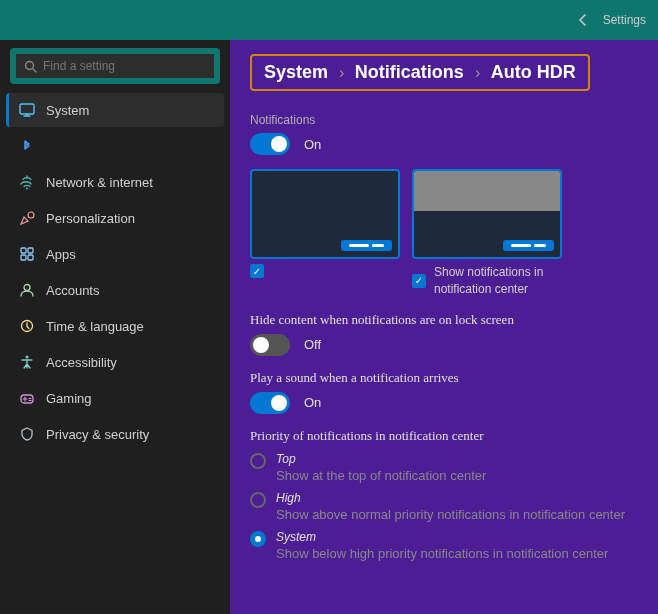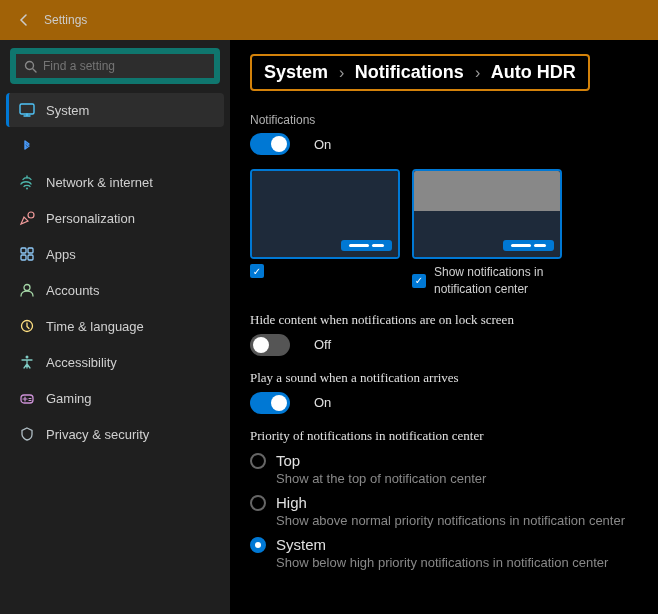--- a/index.html
+++ b/index.html
@@ -10,28 +10,29 @@
       font-size: 13px;
       width: 658px;
       height: 614px;
       overflow: hidden;
       display: flex;
       flex-direction: column;
     }
 
     
     .title-bar {
-      background: #a16207;
+      background: #0f766e;
       padding: 8px 12px;
       display: flex;
       align-items: center;
       gap: 8px;
       font-size: 12px;
       color: #ccc;
       flex-shrink: 0;
+      justify-content: flex-end;
     }
     .title-bar .back-btn {
       width: 24px; height: 24px;
       display: flex; align-items: center; justify-content: center;
       cursor: pointer;
       border-radius: 4px;
     }
 
     
     .main-layout {
@@ -103,21 +104,21 @@
     .icon-accounts { color: #a5d6a7; }
     .icon-time { color: #ffe082; }
     .icon-gaming { color: #ce93d8; }
     .icon-accessibility { color: #80cbc4; }
     .icon-privacy { color: #b0bec5; }
     .icon-update { color: #81d4fa; }
 
     
     .content {
       flex: 1;
-      background: #000000;
+      background: #4c1d95;
       overflow-y: auto;
       padding: 14px 20px;
     }
 
     
     .breadcrumb {
       font-size: 18px;
       font-weight: 600;
       color: #ffffff;
       border: 2px solid #d4820a;
@@ -141,21 +142,21 @@
       font-size: 12px;
       color: #b0b0b0;
       margin-bottom: 6px;
       margin-top: 4px;
     }
 
     
     .toggle-row {
       display: flex;
       align-items: center;
-      gap: 24px;
+      gap: 14px;
       margin-bottom: 14px;
     }
     .toggle {
       width: 40px; height: 22px;
       border-radius: 11px;
       position: relative;
       cursor: pointer;
       flex-shrink: 0;
     }
     .toggle.on { background: #0078d4; }
@@ -284,21 +285,21 @@
     .radio-circle.selected {
       border-color: #0078d4;
       background: #0078d4;
     }
     .radio-inner {
       width: 6px; height: 6px;
       background: #fff;
       border-radius: 50%;
     }
     .radio-text { display: flex; flex-direction: column; }
-    .radio-title { font-size: 15px; color: #e0e0e0; }
+    .radio-title { font-size: 12px; color: #e0e0e0; font-style: italic; }
     .radio-desc { font-size: 13px; color: #888; margin-top: 2px; }
   </style>
 </head>
 <body>
 
 <div class="title-bar">
   <div class="back-btn">
     <svg width="12" height="12" viewBox="0 0 12 12" fill="none">
       <path d="M8 1L3 6L8 11" stroke="#ccc" stroke-width="1.5" stroke-linecap="round"></path>
     </svg>

